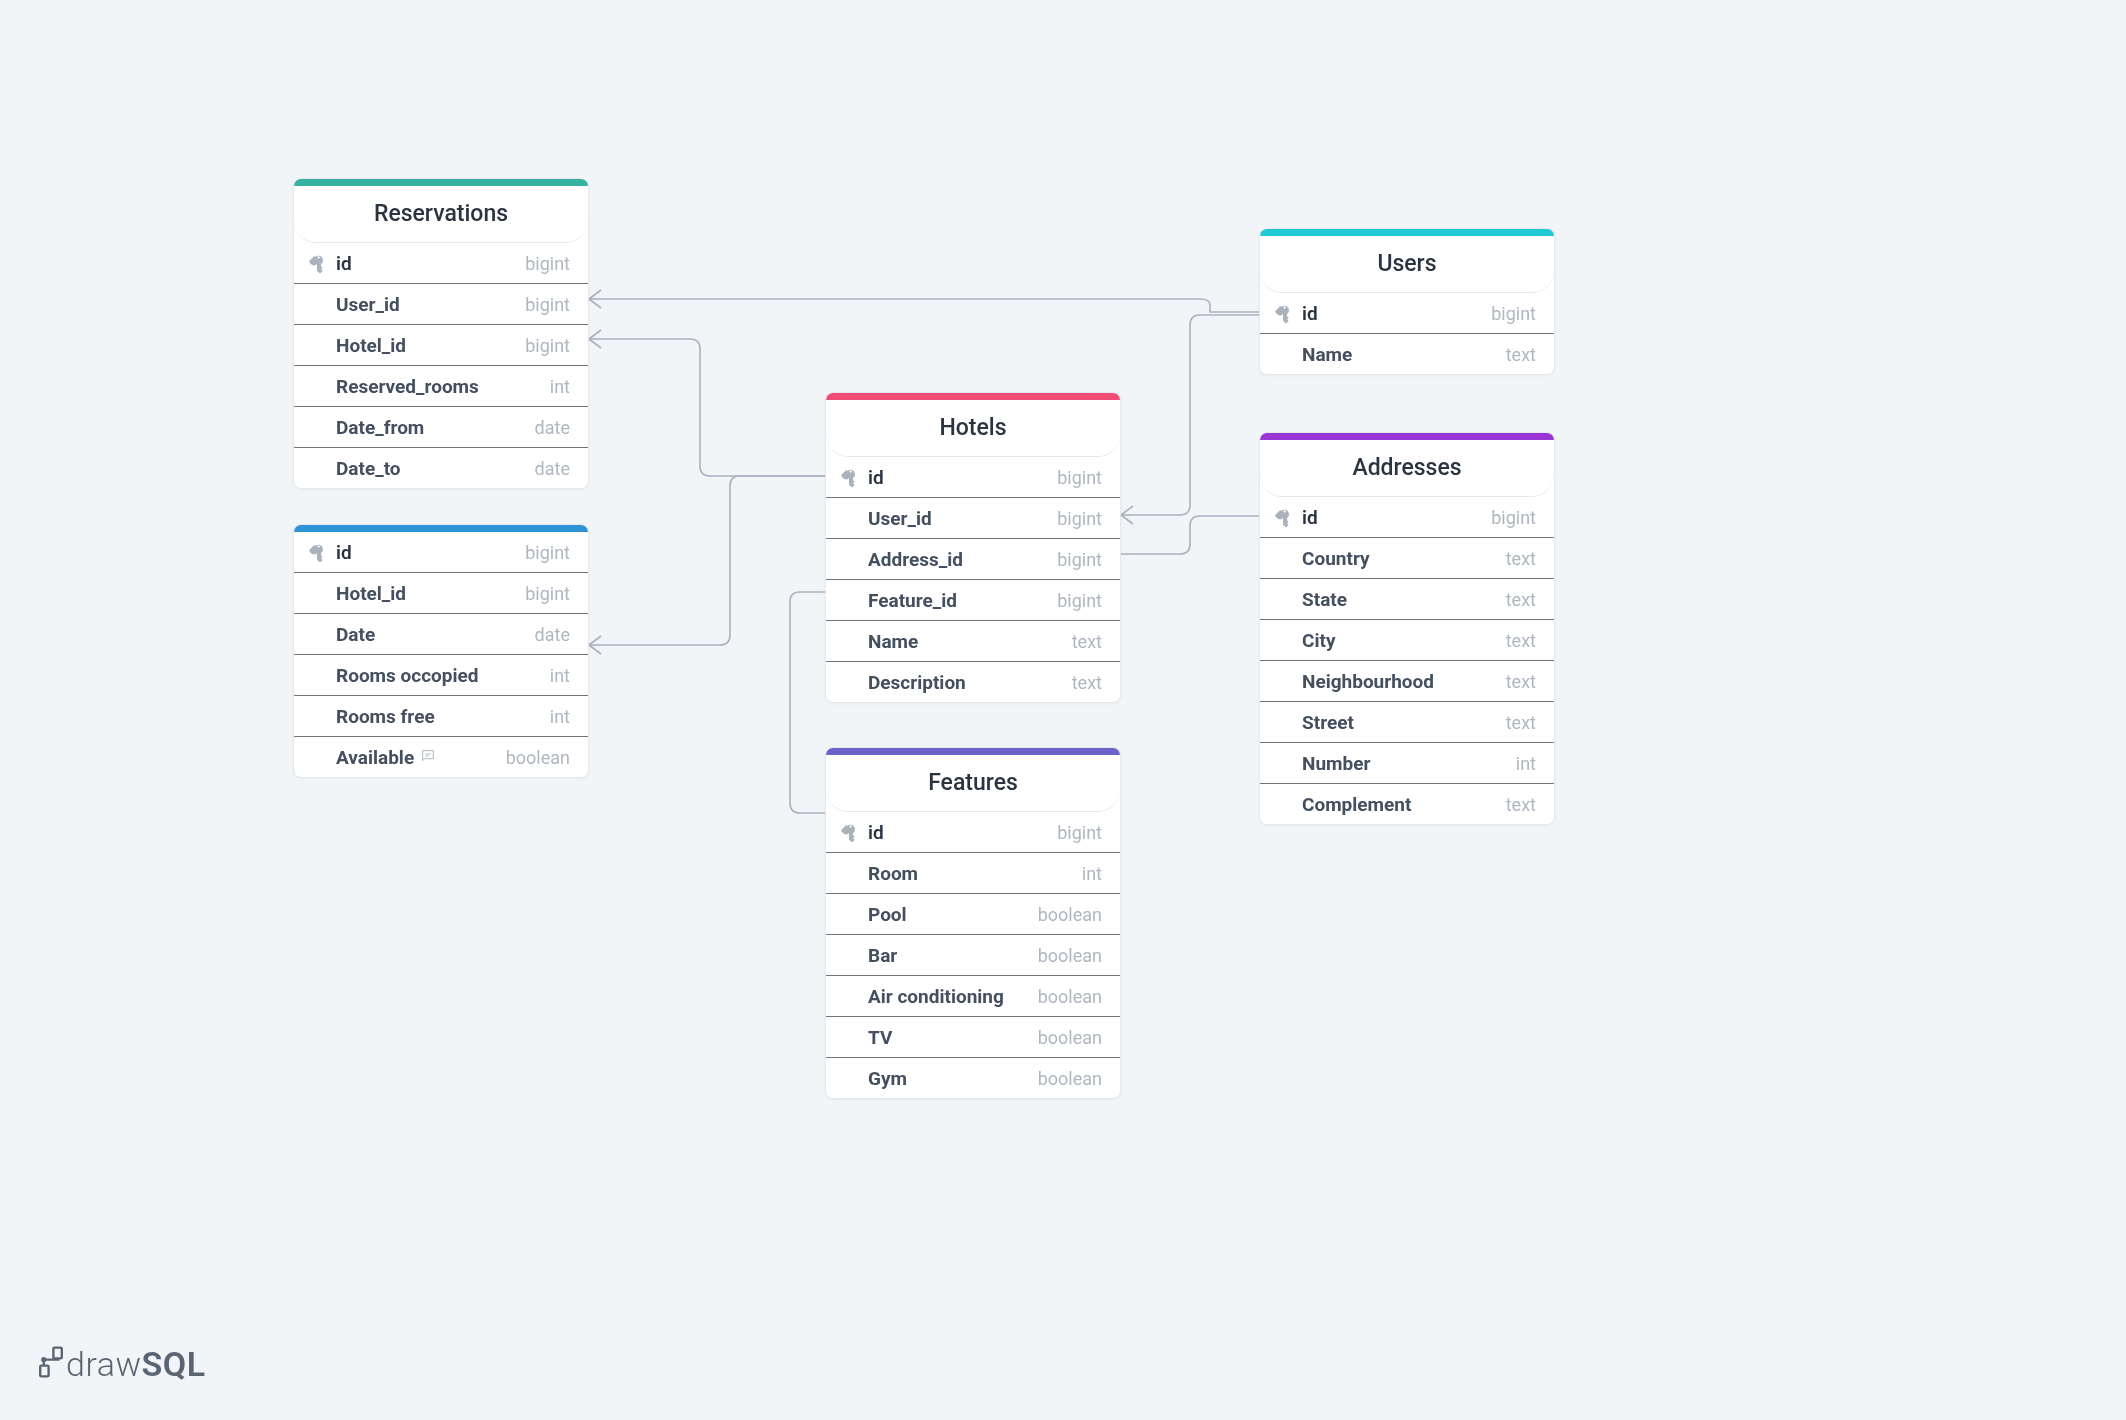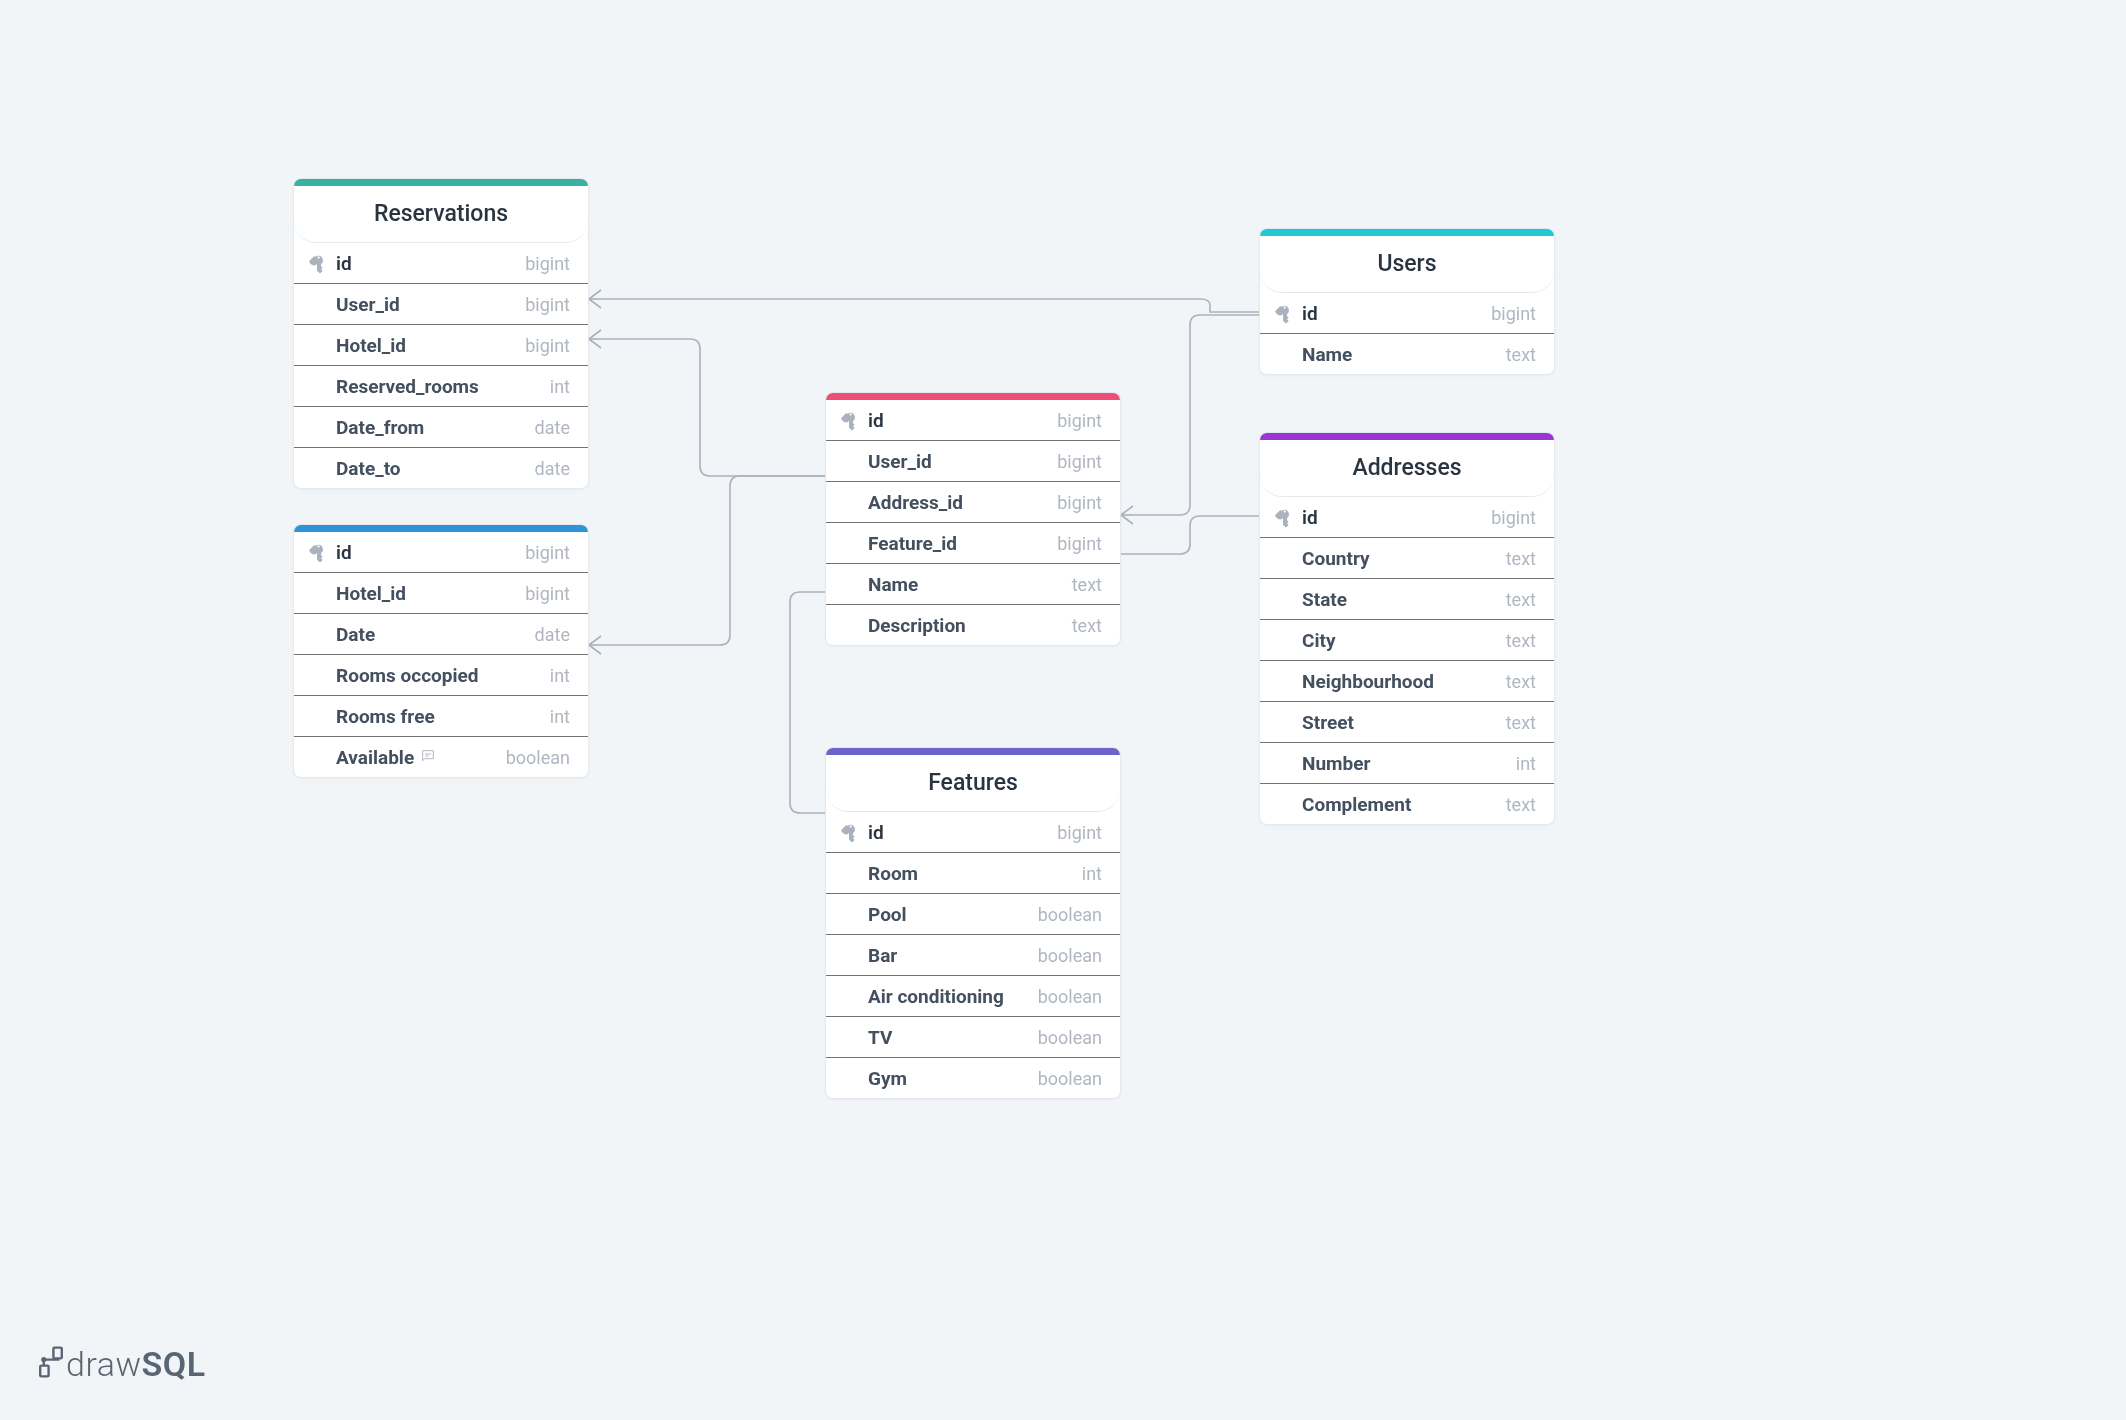--- a/index.html
+++ b/index.html
@@ -171,20 +171,21 @@
               <path d="M4 4h16v12H7l-3 3V4z"></path>
               <line x1="8" y1="9" x2="16" y2="9"></line>
               <line x1="8" y1="12" x2="13" y2="12"></line>
             </svg>
           </span></span>
         <span class="col-type">boolean</span>
       </div>
     </div>
 <div class="table" id="t-hotels" style="left: 825px; top: 392px;">
       <div class="table-topbar" style="background: rgb(239, 77, 119);"></div>
+      <div class="table-header">Hotels</div>
       <div class="row">
         <span class="key-slot key-icon">
           <svg viewBox="0 0 24 24">
             <path d="M14 2a6 6 0 1 0-5.65 8.03L2 16.4V22h5v-3h3v-3l1.97-1.97A6 6 0 0 0 14 2zm2 5a1.5 1.5 0 1 1 0-3 1.5 1.5 0 0 1 0 3z" fill="#aab2bd"></path>
           </svg>
         </span>
         <span class="col-name pk">id</span>
         <span class="col-type">bigint</span>
       </div>
       <div class="row">

